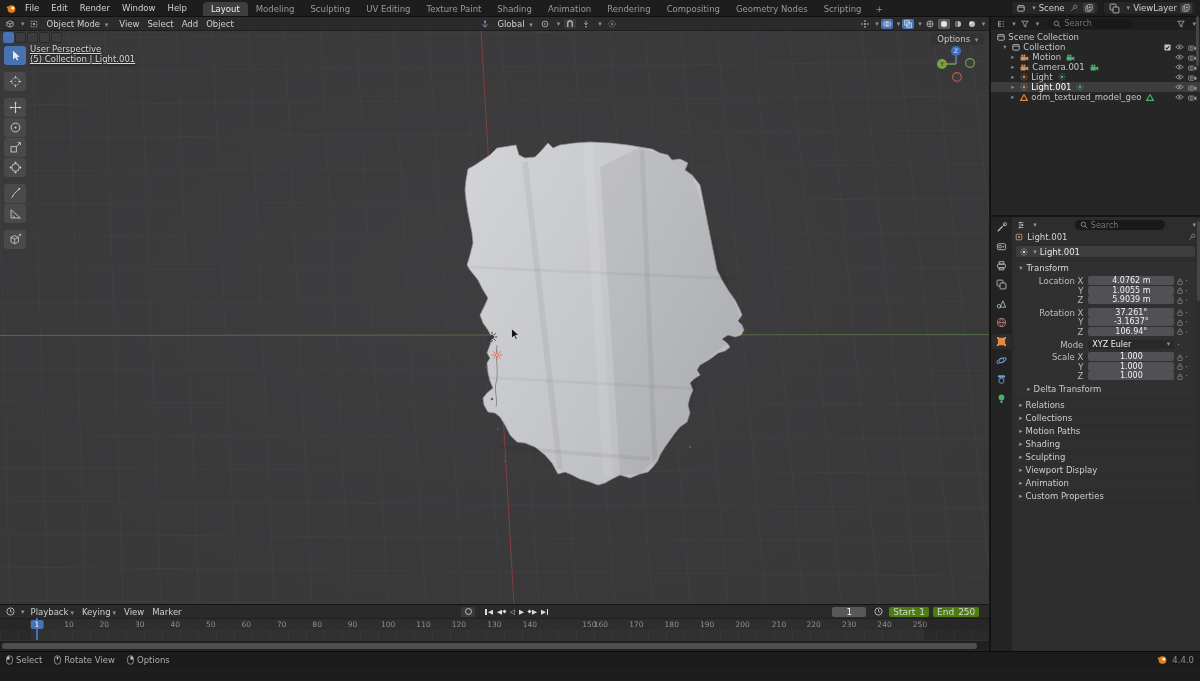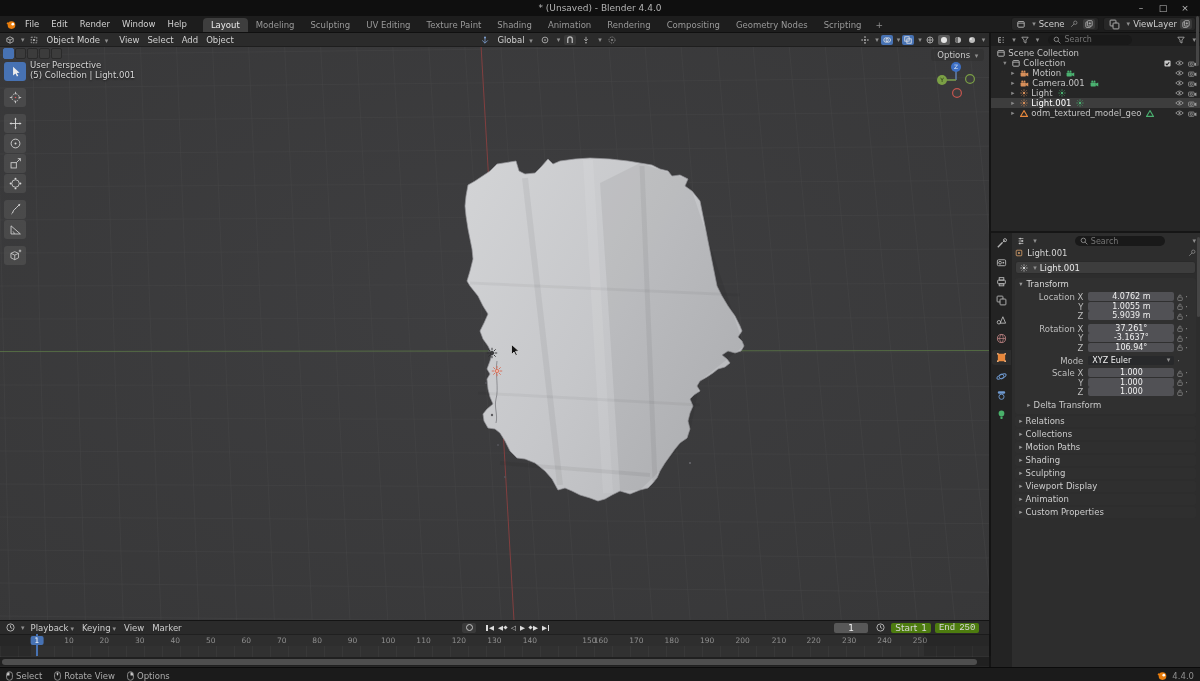--- a/index.html
+++ b/index.html
@@ -34,21 +34,21 @@
 
   
   .viewport{position:relative;height:588px;background:#3a3a3a;overflow:hidden;border-bottom:1px solid #141414;}
   .vp-header{position:relative;z-index:6;height:13px;background:#2b2b2b;display:flex;align-items:center;padding:0 4px;gap:3px;border-bottom:1px solid #1e1e1e;}
   .vp-menu{padding:0 4px;color:#d0d0d0;font-size:8.5px;}
   .hdr-ico{display:flex;align-items:center;padding:0 2px;}
   .hdr-btn{display:flex;align-items:center;background:#3a3a3a;border-radius:2px;padding:1px 2px;}
   .hdr-btn.blue{background:#4772b3;}
   .hdr-btn.lit{background:#5a5a5a;}
   #vp-svg{position:absolute;left:0;top:0;z-index:0;}
-  .vp-overlay-text{position:absolute;left:30px;top:27px;z-index:4;color:#d6d6d6;font-size:8.5px;line-height:10px;text-shadow:0 1px 2px rgba(0,0,0,.7);}
+  .vp-overlay-text{position:absolute;left:30px;top:27px;z-index:4;color:#d6d6d6;font-size:8.5px;line-height:10px;text-shadow:0 1px 2px rgba(0,0,0,.7);text-decoration:underline;}
   .options-float{position:absolute;right:5px;top:16px;z-index:5;color:#c9c9c9;font-size:8.5px;background:rgba(48,48,48,.55);border-radius:3px;padding:1px 6px;}
   .tool-settings{position:absolute;left:3px;top:15px;z-index:5;display:flex;gap:1px;}
   .ts-sq{width:9px;height:9px;border-radius:2px;background:#3c3c3c;border:1px solid #2a2a2a;}
   .ts-sq.active{background:#4772b3;border-color:#4772b3;}
   .vp-toolbar{position:absolute;left:4px;top:29px;z-index:5;display:flex;flex-direction:column;gap:1px;}
   .tool-btn{width:22px;height:19px;background:rgba(88,88,88,.55);border-radius:3px;display:flex;align-items:center;justify-content:center;}
   .tool-btn.active{background:#4772b3;}
   .tool-gap{height:5px;}
   .nav-gizmo{position:absolute;right:10px;top:26px;z-index:5;}
   .vp-side{position:absolute;right:12px;top:70px;z-index:5;display:flex;flex-direction:column;gap:7px;opacity:.9;}
@@ -110,28 +110,20 @@
   
   .statusbar{height:15px;background:#1b1b1b;border-top:1px solid #0b0b0b;display:flex;align-items:center;padding:0 6px;gap:12px;}
   .hint{display:flex;align-items:center;gap:3px;color:#ababab;font-size:8.5px;}
   .sb-right{margin-left:auto;display:flex;align-items:center;gap:4px;color:#8f8f8f;font-size:8.5px;}
 </style>
 </head>
 <body>
 
 <div id="app">
 
-  <div class="titlebar">
-    <span class="title">* (Unsaved) - Blender 4.4.0</span>
-    <div class="win-controls">
-      <span class="win-btn">–</span>
-      <span class="win-btn">□</span>
-      <span class="win-btn">×</span>
-    </div>
-  </div>
 
   <div class="topbar">
     <span class="hdr-ico" id="blender-logo">
         <svg viewBox="0 0 12 12" width="11" height="11">
           <circle cx="6" cy="6.6" r="4.2" fill="#e87d0d"></circle>
           <circle cx="7.4" cy="5.6" r="1.5" fill="#fff"></circle>
           <path d="M1,4.5 L5,6" stroke="#e87d0d" stroke-width="2"></path>
         </svg>
       </span>
     <div class="flex" id="topbar-menus">
@@ -556,21 +548,21 @@
           <span class="hdr-ico" id="clock-ico" style="margin-left:4px;">
               <svg viewBox="0 0 10 10" width="9" height="9">
                 <circle cx="5" cy="5" r="4" fill="none" stroke="#c0c0c0"></circle>
                 <path d="M5,2.6 V5 L6.9,6.1" stroke="#c0c0c0" fill="none"></path>
               </svg>
             </span>
           <span class="se-field" style="margin-left:2px;">
             <span>Start</span>
               <span style="margin-left:auto;">1</span>
           </span>
-          <span class="se-field" style="margin:0 6px 0 2px;font-family:Liberation Mono, monospace;">
+          <span class="se-field" style="margin:0 6px 0 2px;">
             <span>End</span>
               <span style="margin-left:auto;">250</span>
           </span>
         </div>
         <div class="tl-ruler" id="tl-ruler">
           <span class="playhead-badge">1</span>
         <span class="tick" style="left: 68.9157px;">10</span>
             <span class="tick" style="left: 104.378px;">20</span>
             <span class="tick" style="left: 139.839px;">30</span>
             <span class="tick" style="left: 175.301px;">40</span>

